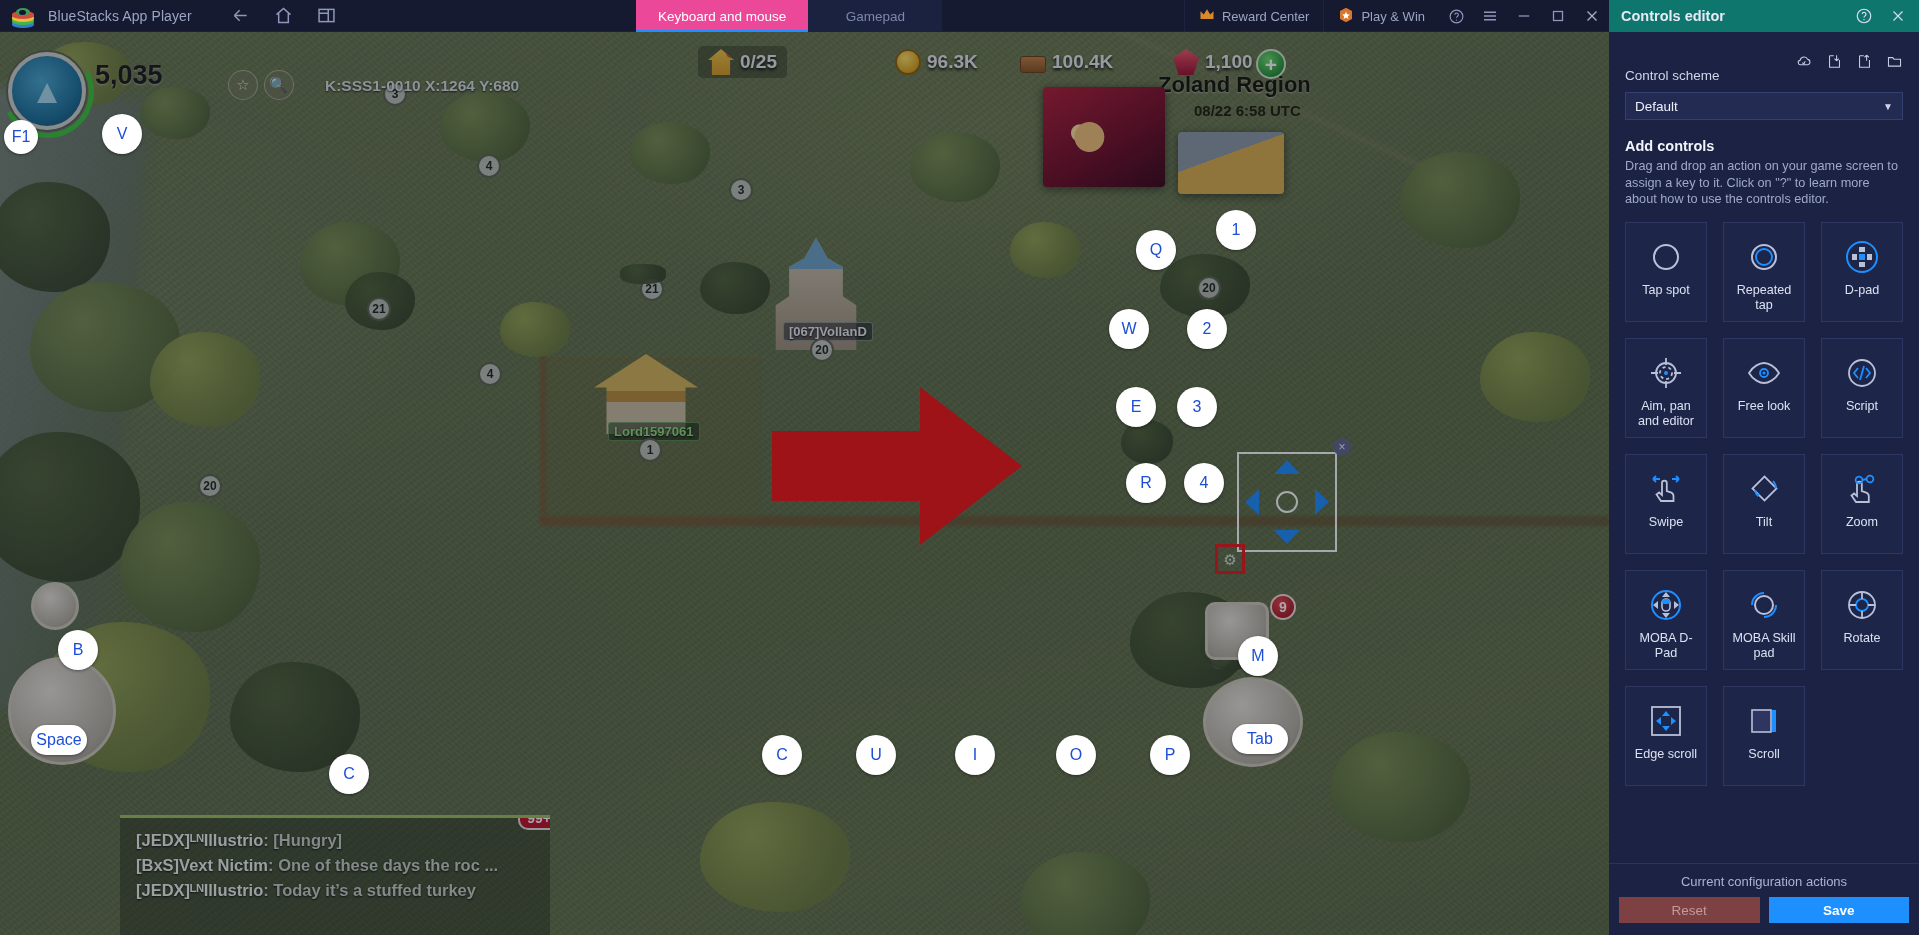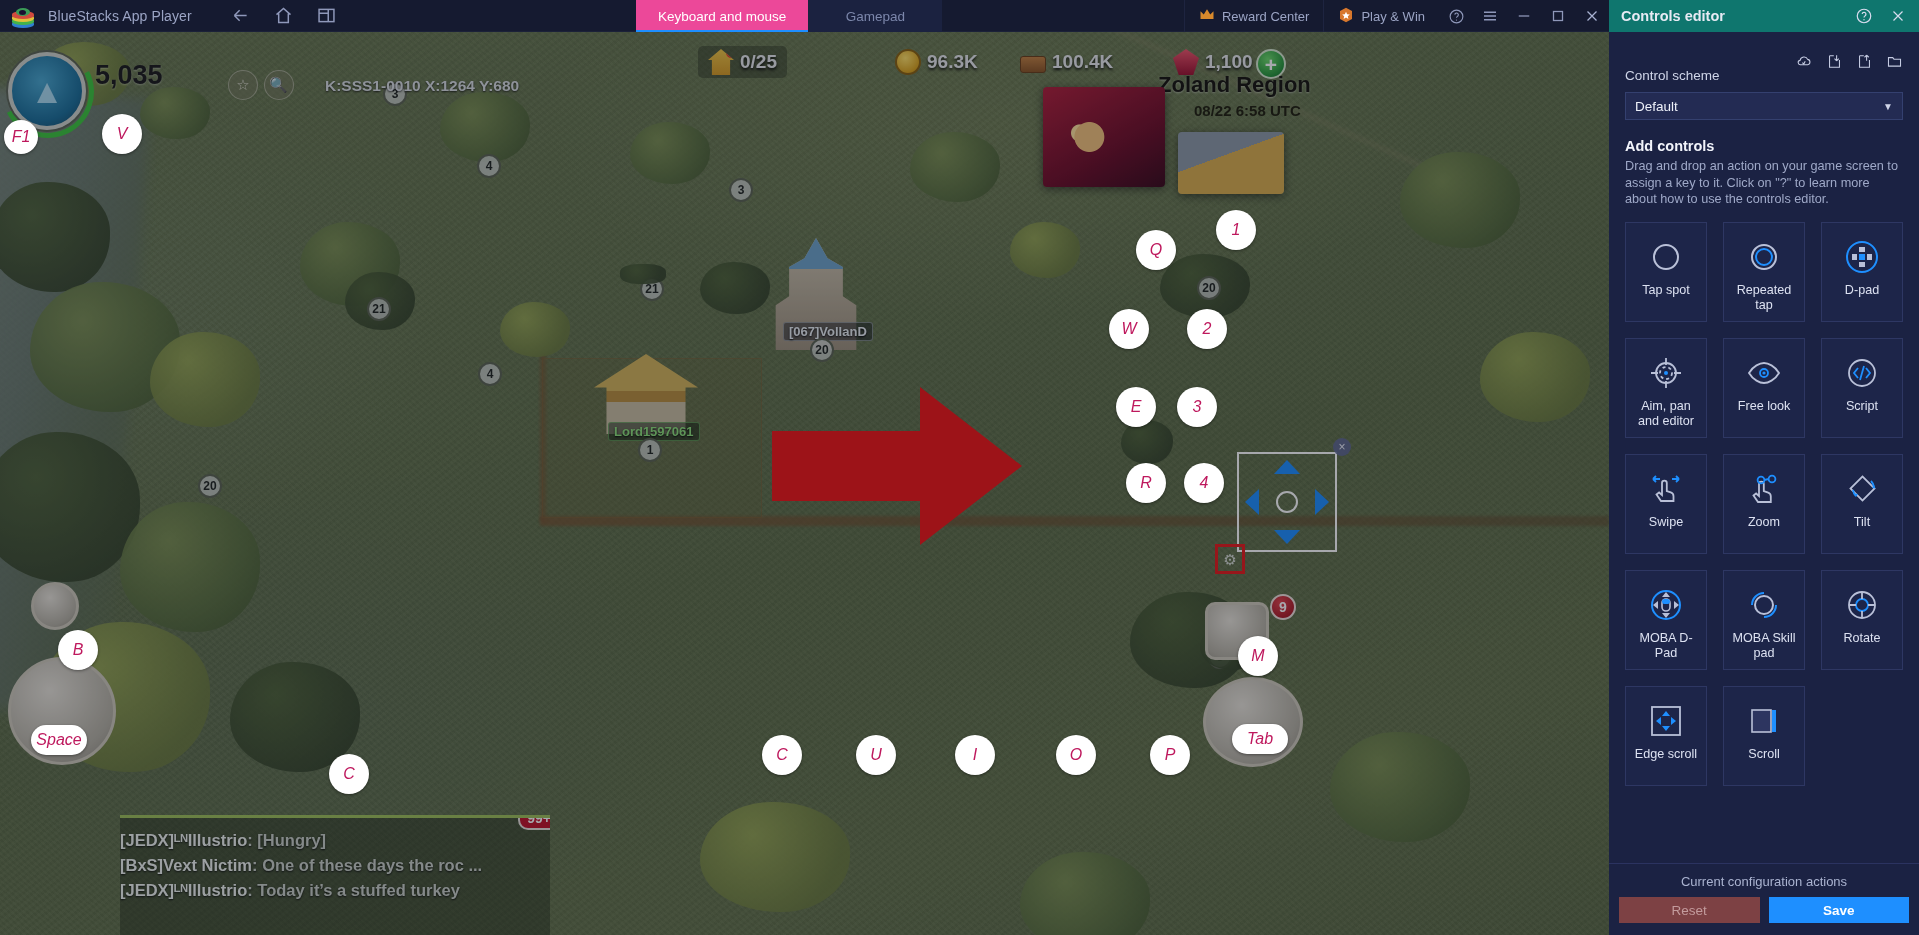--- a/index.html
+++ b/index.html
@@ -196,23 +196,22 @@
     position:absolute; width:24px; height:24px; border-radius:50%;
     background: rgba(205,210,205,.82); border:2px solid #5c6352;
     color:#1f2420; font-size:12px; font-weight:bold;
     display:flex; align-items:center; justify-content:center;
   }
 
   
   .keycap {
     position:absolute; border-radius:50%; background:#ffffff;
     display:flex; align-items:center; justify-content:center;
-    color:#be185d; font-size:16px; font-weight:500;
+    color:#1d4ed8; font-size:16px; font-weight:500;
     box-shadow: 0 1px 3px rgba(0,0,0,.4);
-    font-style: italic;
   }
   .keycap.md { width:34px; height:34px; }
   .keycap.lg { width:40px; height:40px; font-size:16px; }
   .keycap.cloud {
     border-radius: 24px; width:56px; height:30px; font-size:16px;
   }
 
   
   .dpad-widget { position:absolute; left:1237px; top:420px; width:100px; height:100px; }
   .dpad-box { position:absolute; inset:0; border:2px solid #ffffff; }
@@ -236,21 +235,21 @@
   }
   .gear-ico { color:#d7dbd4; font-size:15px; line-height:1; }
 
   
   .red-arrow { position:absolute; left:772px; top:355px; width:250px; height:158px; }
 
   
   .chat {
     position:absolute; left:120px; bottom:0px; width:430px; height:120px;
     background: rgba(30,40,24,.42); border-top:3px solid #9ec05a;
-    padding:10px 0 6px; overflow:hidden;
+    padding:10px 16px 6px; overflow:hidden;
   }
   .chat-line {
     color:#d7dcd6; font-size:16.5px; font-weight:bold; line-height:25px;
     white-space:nowrap; text-shadow: 0 1px 2px rgba(0,0,0,.8);
   }
   .chat-line .who { color:#eef2ee; }
   .chat-line .msg { font-weight:bold; color:#c9cfc7; }
   .chat-badge {
     position:absolute; right:-10px; top:-12px; background:#c0142a; color:#fff;
     font-size:14px; font-weight:bold; padding:2px 7px; border-radius:10px;
@@ -690,38 +689,38 @@
             <svg width="36" height="34" viewBox="0 0 36 34" fill="none" stroke="#b9c0d8" stroke-width="1.8">
               <path d="M14 16v-5a2.4 2.4 0 014.8 0v8l4 1.4a4 4 0 012.7 3.8V29H13l-4.5-6.5 2.6-2 2.9 2.5z"></path>
               <path d="M12 7H5M5 7l3-3M5 7l3 3M24 7h7M31 7l-3-3M31 7l-3 3" stroke="#1e8fff"></path>
             </svg>
           </div>
           <div class="cl">Swipe</div>
         </div>
         <div class="cell">
           <div class="ci">
             <svg width="36" height="34" viewBox="0 0 36 34" fill="none" stroke="#b9c0d8" stroke-width="1.8">
+              <rect x="10" y="8" width="17" height="17" transform="rotate(45 18.5 16.5)"></rect>
+              <path d="M27 9a11 11 0 013 6" stroke="#1e8fff"></path>
+              <path d="M9 18a11 11 0 003 6" stroke="#1e8fff"></path>
+              <path d="M30 13l-2 3 3.5.6zM12 25l2-3-3.6-.6z" fill="#1e8fff" stroke="none"></path>
+            </svg>
+          </div>
+          <div class="cl">Tilt</div>
+        </div>
+        <div class="cell">
+          <div class="ci">
+            <svg width="36" height="34" viewBox="0 0 36 34" fill="none" stroke="#b9c0d8" stroke-width="1.8">
               <path d="M13 17v-5a2.4 2.4 0 014.8 0v7l4.4 1.6a4 4 0 012.6 3.7V30H12l-4.5-6.5 2.6-2 2.9 2.5z"></path>
               <circle cx="15" cy="8" r="3.4" stroke="#1e8fff"></circle>
               <circle cx="26" cy="7" r="3.4" stroke="#1e8fff"></circle>
               <path d="M18 8l5-1" stroke="#1e8fff"></path>
             </svg>
           </div>
           <div class="cl">Zoom</div>
-        </div>
-        <div class="cell">
-          <div class="ci">
-            <svg width="36" height="34" viewBox="0 0 36 34" fill="none" stroke="#b9c0d8" stroke-width="1.8">
-              <rect x="10" y="8" width="17" height="17" transform="rotate(45 18.5 16.5)"></rect>
-              <path d="M27 9a11 11 0 013 6" stroke="#1e8fff"></path>
-              <path d="M9 18a11 11 0 003 6" stroke="#1e8fff"></path>
-              <path d="M30 13l-2 3 3.5.6zM12 25l2-3-3.6-.6z" fill="#1e8fff" stroke="none"></path>
-            </svg>
-          </div>
-          <div class="cl">Tilt</div>
         </div>
         <div class="cell">
           <div class="ci">
             <svg width="36" height="36" viewBox="0 0 36 36" fill="none">
               <circle cx="18" cy="18" r="14" stroke="#1e8fff" stroke-width="2"></circle>
               <path d="M18 5l4 5h-8zM18 31l4-5h-8zM5 18l5-4v8zM31 18l-5-4v8z" fill="#b9c0d8"></path>
               <rect x="14" y="12" width="8" height="12" rx="4" fill="none" stroke="#b9c0d8" stroke-width="1.6"></rect>
               <rect x="14" y="12" width="8" height="5" rx="2.5" fill="#1e8fff"></rect>
             </svg>
           </div>

